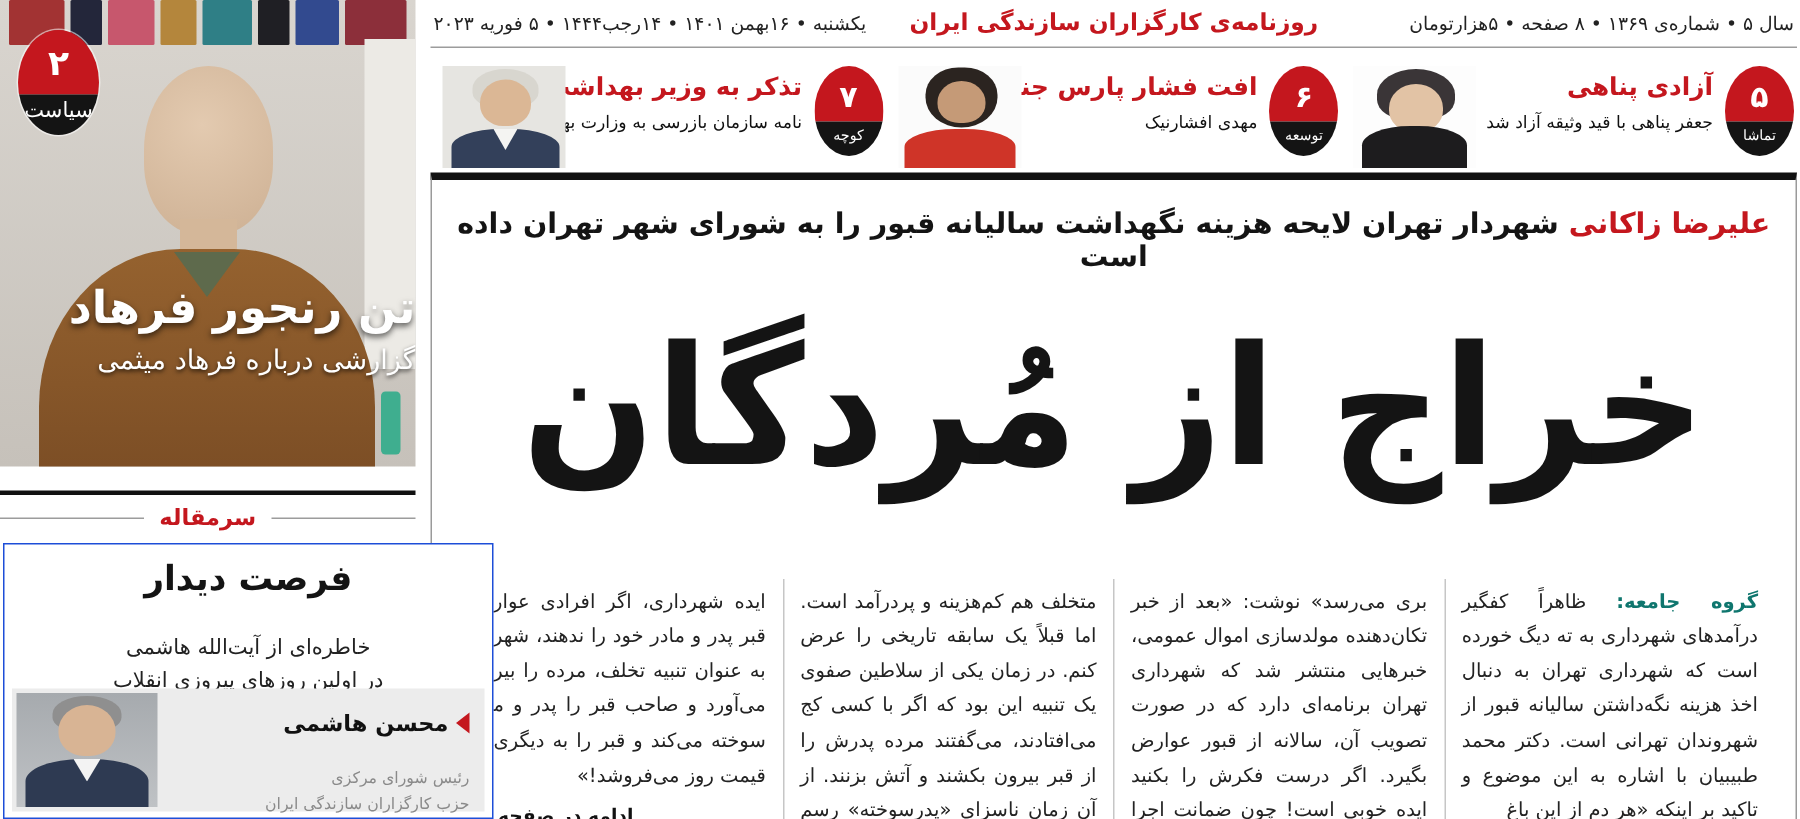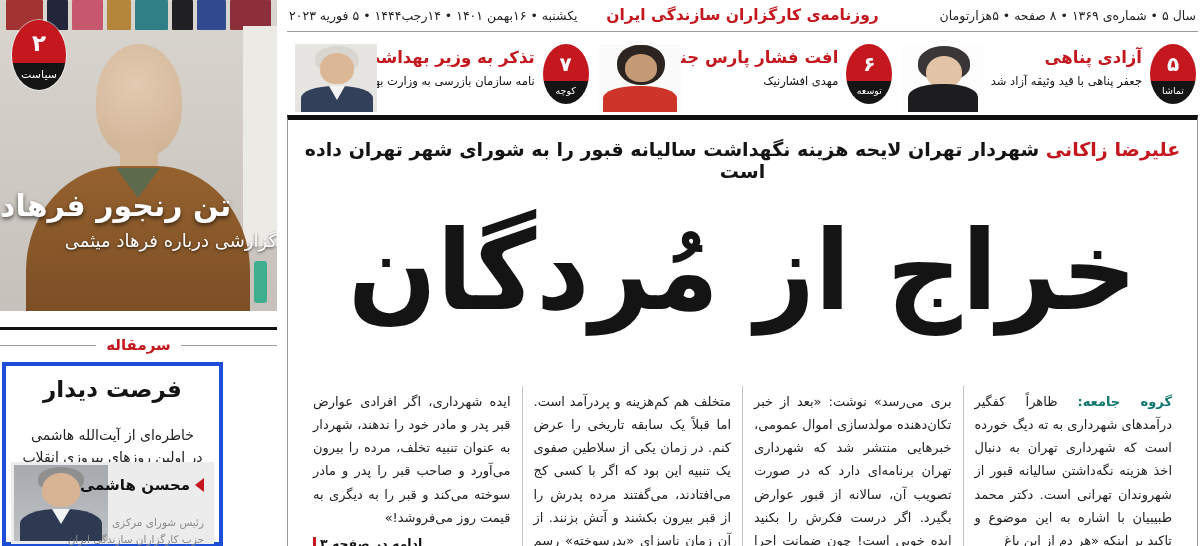--- a/index.html
+++ b/index.html
@@ -14,21 +14,21 @@
 
   
   .badge { position:absolute; border-radius:50%; overflow:hidden; text-align:center; color:#fff; box-shadow:0 0 0 1px rgba(255,255,255,.55); }
   .badge .num { display:block; background:#c4171e; font-weight:bold; }
   .badge .cat { display:block; background:#141414; }
   .badge-sm { width:46px; height:60px; }
   .badge-sm .num { height:37px; line-height:40px; font-size:20px; }
   .badge-sm .cat { height:23px; line-height:20px; font-size:9.5px; }
   .badge-lg { width:54px; height:70px; }
   .badge-lg .num { height:43px; line-height:46px; font-size:23px; }
-  .badge-lg .cat { height:27px; line-height:23px; font-size:11px; }
+  .badge-lg .cat { height:27px; line-height:23px; font-size:14px; }
 
   
   #teasers { position:absolute; left:287px; top:36px; width:911px; height:77px; display:flex; direction:rtl; }
   .teaser { position:relative; flex:1; }
   .teaser .badge { right:2px; top:8px; }
   .t-text { position:absolute; right:56px; left:88px; top:12px; text-align:right; }
   .t-head { font-size:16.5px; font-weight:bold; color:#c4171e; white-space:nowrap; }
   .t-sub { margin-top:7px; font-size:11.5px; color:#111; white-space:nowrap; }
   .t-photo { position:absolute; left:8px; bottom:1px; width:82px; height:68px; overflow:hidden; }
 
@@ -66,29 +66,29 @@
   #side-photo { position:absolute; left:0; top:0; width:277px; height:311px; background:linear-gradient(#d9d5cf,#c6c1ba); overflow:hidden; }
   .books { position:absolute; left:0; top:0; right:0; height:30px; display:flex; gap:4px; padding:0 6px; }
   .books span { height:100%; border-radius:1px; }
   .f-shelf { position:absolute; right:0; top:26px; width:34px; height:220px; background:#eceae5; }
   .f-bottle { position:absolute; right:10px; bottom:8px; width:13px; height:42px; background:#3fae8f; border-radius:3px; }
   .f-head { position:absolute; left:96px; top:44px; width:86px; height:112px; background:radial-gradient(circle at 45% 35%, #e3cab0, #cdb093); border-radius:50% 50% 42% 42%; }
   .f-neck { position:absolute; left:120px; top:146px; width:38px; height:30px; background:#d4b799; }
   .f-jacket { position:absolute; left:26px; top:166px; width:224px; height:150px; background:linear-gradient(#95622f,#7c4e25); border-radius:42% 42% 0 0 / 70% 70% 0 0; }
   .f-collar { position:absolute; left:116px; top:168px; width:44px; height:30px; background:#5e6a4c; clip-path:polygon(0 0,100% 0,50% 100%); }
   #side-photo .badge { left:12px; top:20px; }
-  .side-head { position:absolute; left:0; right:0; top:188px; text-align:left; font-size:30px; font-weight:bold; color:#fff; text-shadow:0 2px 4px rgba(0,0,0,.65); }
+  .side-head { position:absolute; left:0; right:0; top:188px; text-align:right; font-size:30px; font-weight:bold; color:#fff; text-shadow:0 2px 4px rgba(0,0,0,.65); }
   .side-sub { position:absolute; left:0; right:0; top:230px; text-align:right; font-size:18px; color:#fff; text-shadow:0 1px 3px rgba(0,0,0,.7); }
 
   #side-rule { position:absolute; left:0; top:327px; width:277px; height:3px; background:#111; }
   #edit-label-row { position:absolute; left:0; top:336px; width:277px; display:flex; align-items:center; }
   #edit-label-row .line { flex:1; height:1px; background:#9c9c9c; }
   #edit-label { padding:0 10px; font-size:15px; font-weight:bold; color:#c4171e; }
 
-  #editorial-box { position:absolute; left:2px; top:362px; width:221px; height:184px; border:4px solid #1d4ed8; background:#fff; }
+  #editorial-box { position:absolute; left:2px; top:362px; width:327px; height:184px; border:1px solid #1d4ed8; background:#fff; }
   .ed-head { margin-top:10px; text-align:center; font-size:23px; font-weight:bold; color:#141414; }
   .ed-sub { margin-top:23px; text-align:center; font-size:14px; line-height:1.55; color:#222; }
   .ed-strip { position:absolute; left:5px; right:5px; top:96px; height:82px; background:#ececec; }
   .ph-hashemi { position:absolute; left:3px; top:3px; width:94px; height:76px; background:linear-gradient(#a6aaae,#bfc2c5); overflow:hidden; }
   .ph-hashemi .hair { left:24px; top:2px; width:46px; height:24px; background:#8f8f8f; border-radius:50% 50% 40% 40%; }
   .ph-hashemi .face { left:28px; top:8px; width:38px; height:34px; background:#d8b494; }
   .ph-hashemi .torso { left:6px; top:44px; width:82px; height:32px; background:#2e3a52; }
   .ph-hashemi .shirt { left:38px; top:44px; width:18px; height:15px; background:#f3f3f3; clip-path:polygon(0 0,100% 0,50% 100%); }
   .ed-caption { position:absolute; right:10px; top:14px; text-align:right; }
   .ed-author { display:flex; direction:rtl; align-items:center; font-size:15px; font-weight:bold; color:#111; }

